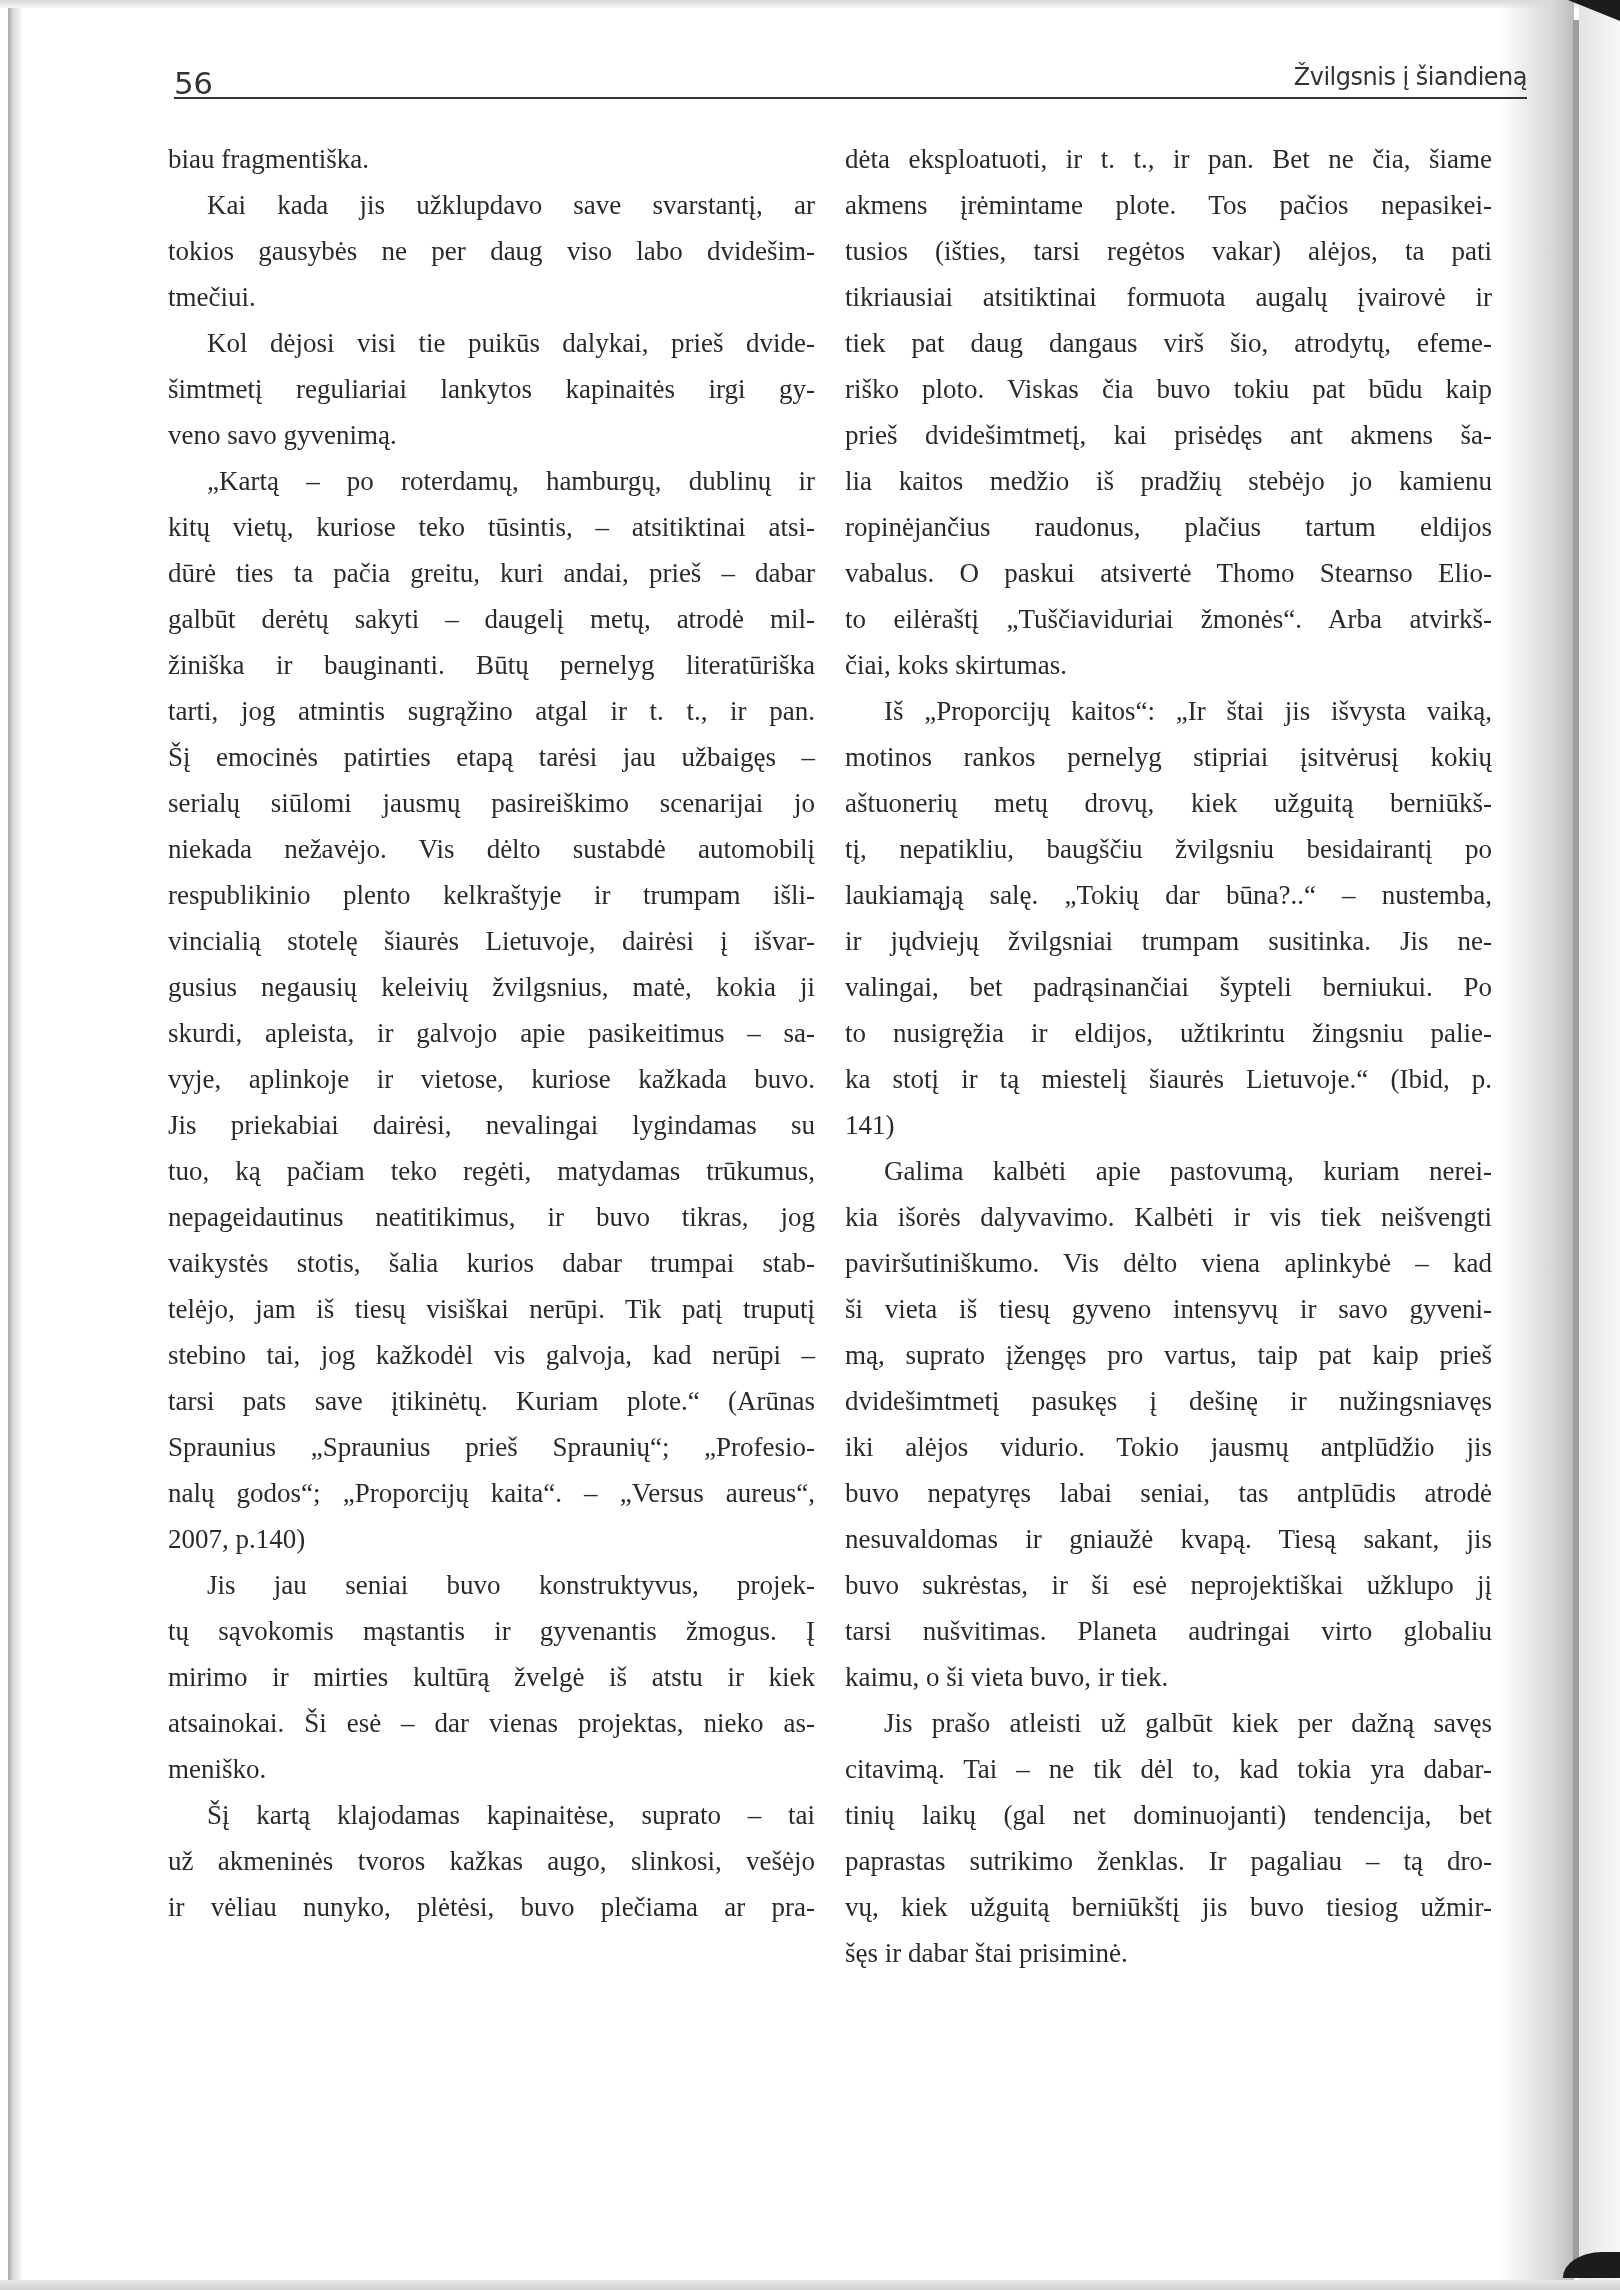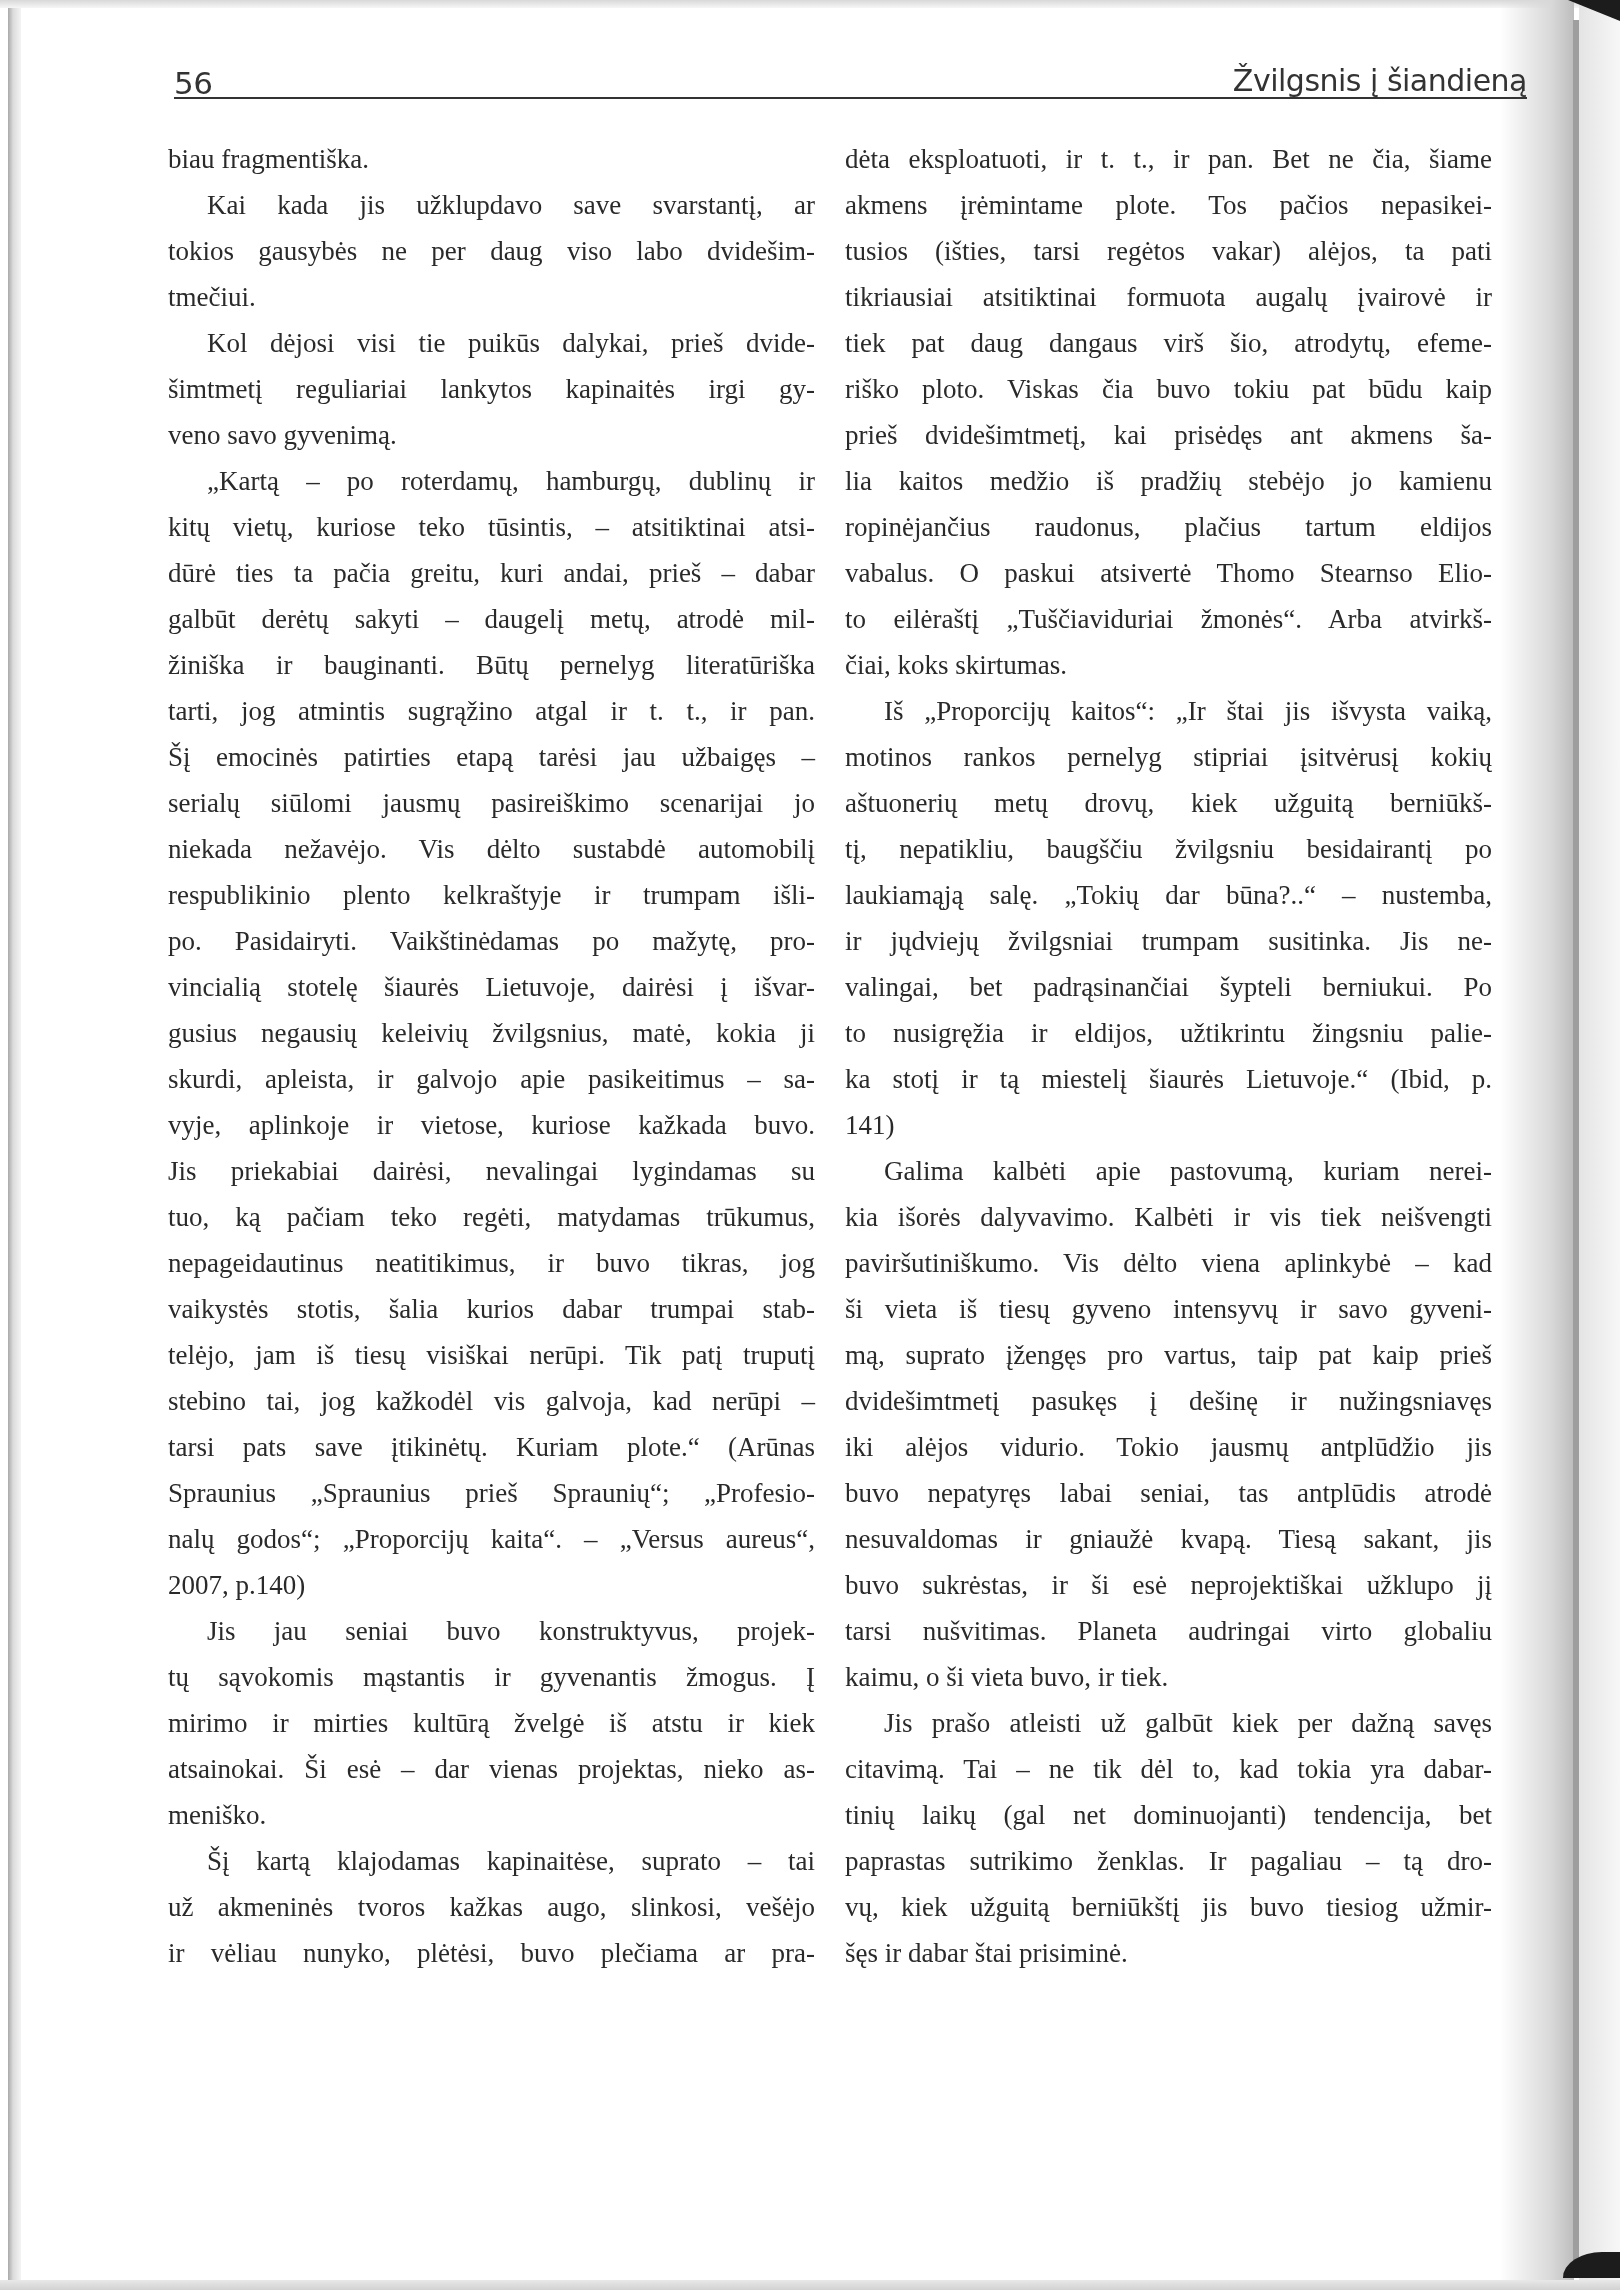--- a/index.html
+++ b/index.html
@@ -18,21 +18,21 @@
   .right-page { position: absolute; left: 1579px; top: 0; width: 41px; height: 2291px;
     background: linear-gradient(to right, #e4e4e4, #f7f7f7); }
   .corner-top { position: absolute; left: 1568px; top: 0; width: 0; height: 0;
     border-left: 52px solid transparent; border-top: 21.6px solid #1c1c1c; }
   .corner-bottom { position: absolute; left: 1563px; top: 2252px; width: 57px; height: 25.5px;
     background: #1c1c1c; border-top-left-radius: 39px 25.5px; }
   .bottom-edge { position: absolute; left: 0; top: 2280px; width: 1620px; height: 10.8px; background: linear-gradient(#e8e8e8, #cfcfcf); }
 
   .header { position: absolute; left: 174px; top: 55px; width: 1353px; height: 43px; }
   .page-number { position: absolute; left: 0; top: 9.8px; font-family: "DejaVu Sans", sans-serif; font-size: 31px; color: #333; letter-spacing: -0.5px; }
-  .running-title { position: absolute; right: 0; top: 7.8px; font-family: "DejaVu Sans", sans-serif; font-size: 30px; color: #333; letter-spacing: -0.5px; }
+  .running-title { position: absolute; right: 0; top: 7.8px; font-family: "DejaVu Sans", sans-serif; font-size: 24px; color: #333; letter-spacing: -0.5px; }
   .header-rule { position: absolute; left: 174px; top: 97px; width: 1353px; height: 2px; background: #333; }
 
   .column { position: absolute; top: 136px; width: 647px; }
   .col-left { left: 168px; }
   .col-right { left: 845px; }
   .line {
     display: block; height: 46px; line-height: 46px;
     font-size: 27px; white-space: nowrap;
     text-align: justify; text-align-last: justify;
   }
@@ -68,21 +68,20 @@
     <span class="line indent">„Kartą – po roterdamų, hamburgų, dublinų ir</span>
     <span class="line">kitų vietų, kuriose teko tūsintis, – atsitiktinai atsi-</span>
     <span class="line">dūrė ties ta pačia greitu, kuri andai, prieš – dabar</span>
     <span class="line">galbūt derėtų sakyti – daugelį metų, atrodė mil-</span>
     <span class="line">žiniška ir bauginanti. Būtų pernelyg literatūriška</span>
     <span class="line">tarti, jog atmintis sugrąžino atgal ir t. t., ir pan.</span>
     <span class="line">Šį emocinės patirties etapą tarėsi jau užbaigęs –</span>
     <span class="line">serialų siūlomi jausmų pasireiškimo scenarijai jo</span>
     <span class="line">niekada nežavėjo. Vis dėlto sustabdė automobilį</span>
     <span class="line">respublikinio plento kelkraštyje ir trumpam išli-</span>
-    <span class="line">po. Pasidairyti. Vaikštinėdamas po mažytę, pro-</span>
     <span class="line">vincialią stotelę šiaurės Lietuvoje, dairėsi į išvar-</span>
     <span class="line">gusius negausių keleivių žvilgsnius, matė, kokia ji</span>
     <span class="line">skurdi, apleista, ir galvojo apie pasikeitimus – sa-</span>
     <span class="line">vyje, aplinkoje ir vietose, kuriose kažkada buvo.</span>
     <span class="line">Jis priekabiai dairėsi, nevalingai lygindamas su</span>
     <span class="line">tuo, ką pačiam teko regėti, matydamas trūkumus,</span>
     <span class="line">nepageidautinus neatitikimus, ir buvo tikras, jog</span>
     <span class="line">vaikystės stotis, šalia kurios dabar trumpai stab-</span>
     <span class="line">telėjo, jam iš tiesų visiškai nerūpi. Tik patį truputį</span>
     <span class="line">stebino tai, jog kažkodėl vis galvoja, kad nerūpi –</span>

